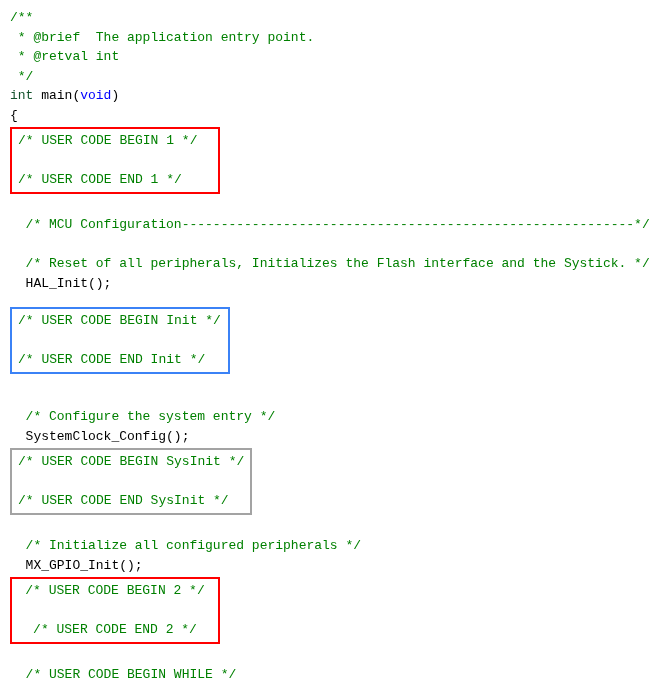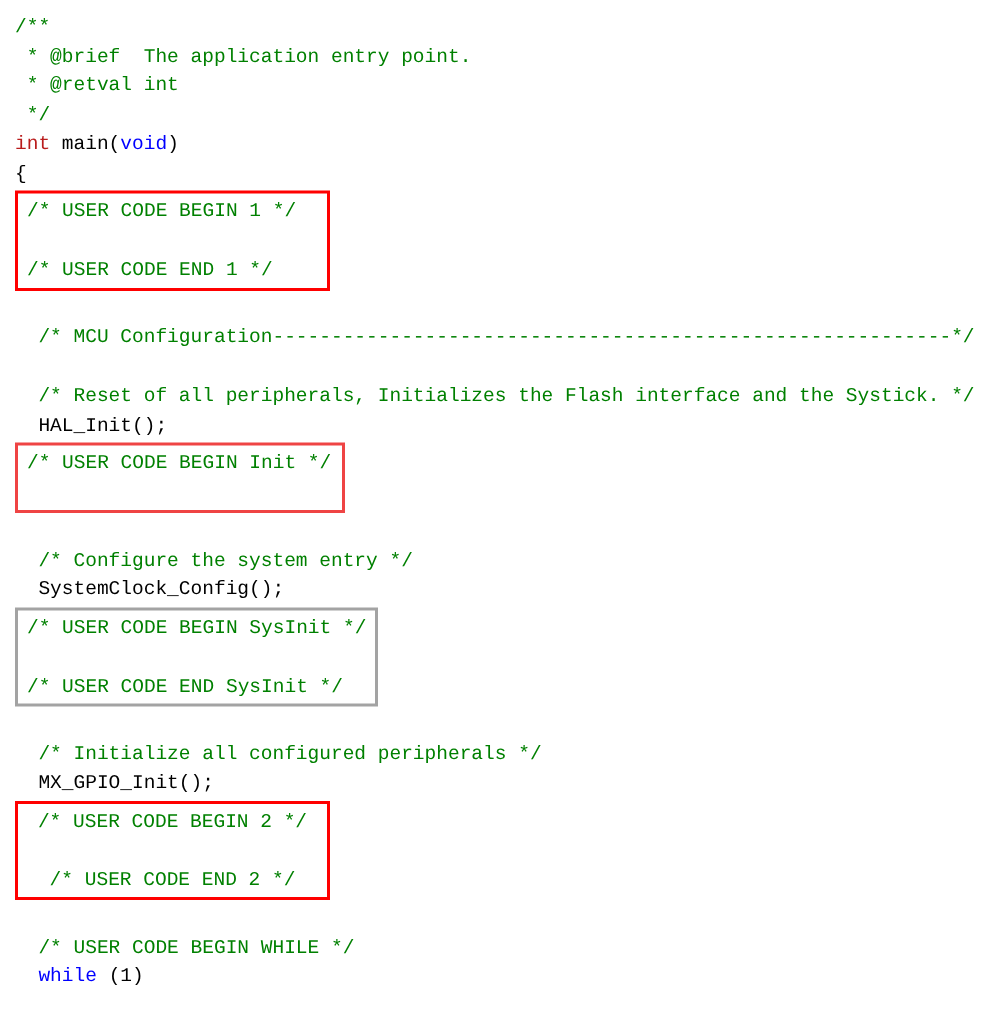--- a/index.html
+++ b/index.html
@@ -31,38 +31,39 @@
   </style>
 </head>
 <body>
 
 <div>
 
   <span class="line comment">/**</span>
   <span class="line comment"> * @brief  The application entry point.</span>
   <span class="line comment"> * @retval int</span>
   <span class="line comment"> */</span>
-  <span class="line"><span style="color:#b91c1c;">int</span> main(<span style="color:#0000ff;text-align:right;">void</span>)</span>
+  <span class="line"><span style="color:#14532d;">int</span> main(<span style="color:#0000ff;text-align:right;">void</span>)</span>
   <span class="line">{</span>
 
   <div style="border:2px solid red; padding: 2px 6px; margin: 2px 0; display:inline-block; min-width: 210px;">
     <span class="line comment">/* USER CODE BEGIN 1 */</span>
     <span class="line">&nbsp;</span>
     <span class="line comment">/* USER CODE END 1 */</span>
   </div>
   <span class="line">&nbsp;</span>
 
   <span class="line comment">  /* MCU Configuration----------------------------------------------------------*/</span>
   <span class="line">&nbsp;</span>
   <span class="line comment">  /* Reset of all peripherals, Initializes the Flash interface and the Systick. */</span>
   <span class="line">  HAL_Init();</span>
 
-  <div style="border:2px solid #ef4444; padding: 2px 6px; margin: 2px 0; display:inline-block; min-width: 220px;">
+  <div style="border:2px solid #3b82f6; padding: 2px 6px; margin: 14px 0; display:inline-block; min-width: 220px;">
     <span class="line comment">/* USER CODE BEGIN Init */</span>
     <span class="line">&nbsp;</span>
+    <span class="line comment">/* USER CODE END Init */</span>
   </div>
   <span class="line">&nbsp;</span>
 
   <span class="line comment">  /* Configure the system entry */</span>
   <span class="line">  SystemClock_Config();</span>
 
   <div style="border:2px solid #a3a3a3; padding: 2px 6px; margin: 2px 0; display:inline-block; min-width: 240px;">
     <span class="line comment">/* USER CODE BEGIN SysInit */</span>
     <span class="line">&nbsp;</span>
     <span class="line comment">/* USER CODE END SysInit */</span>

